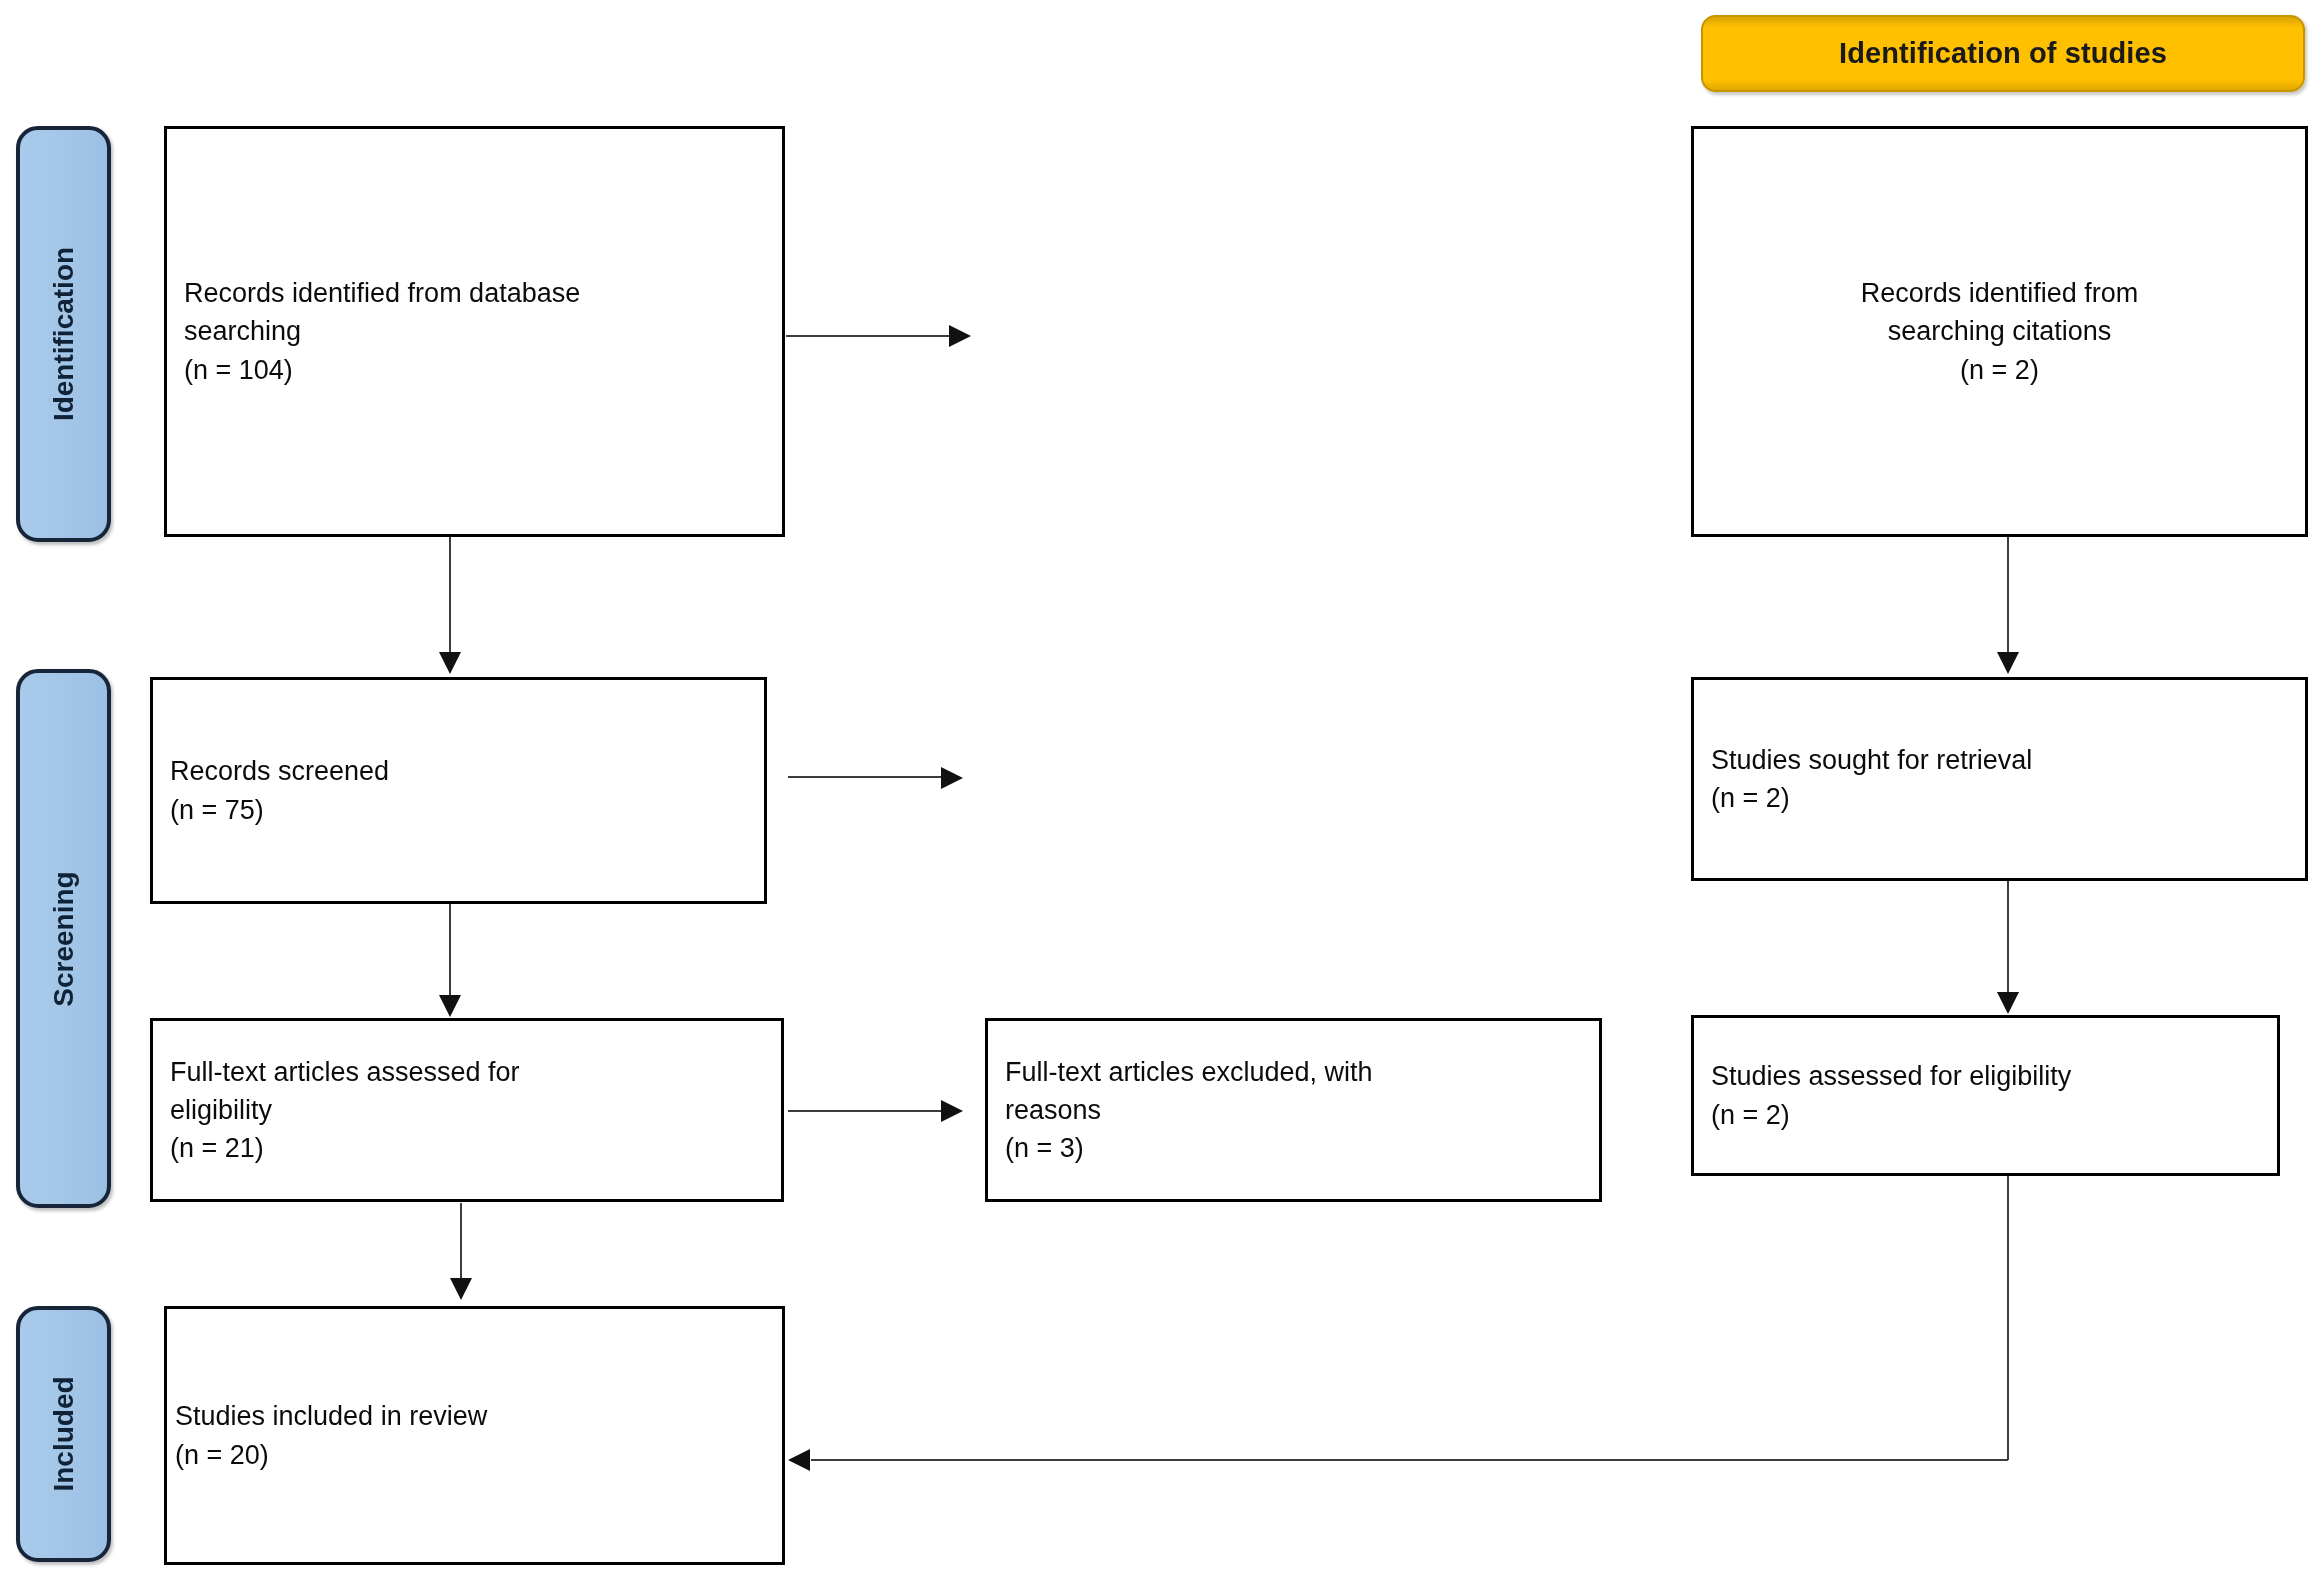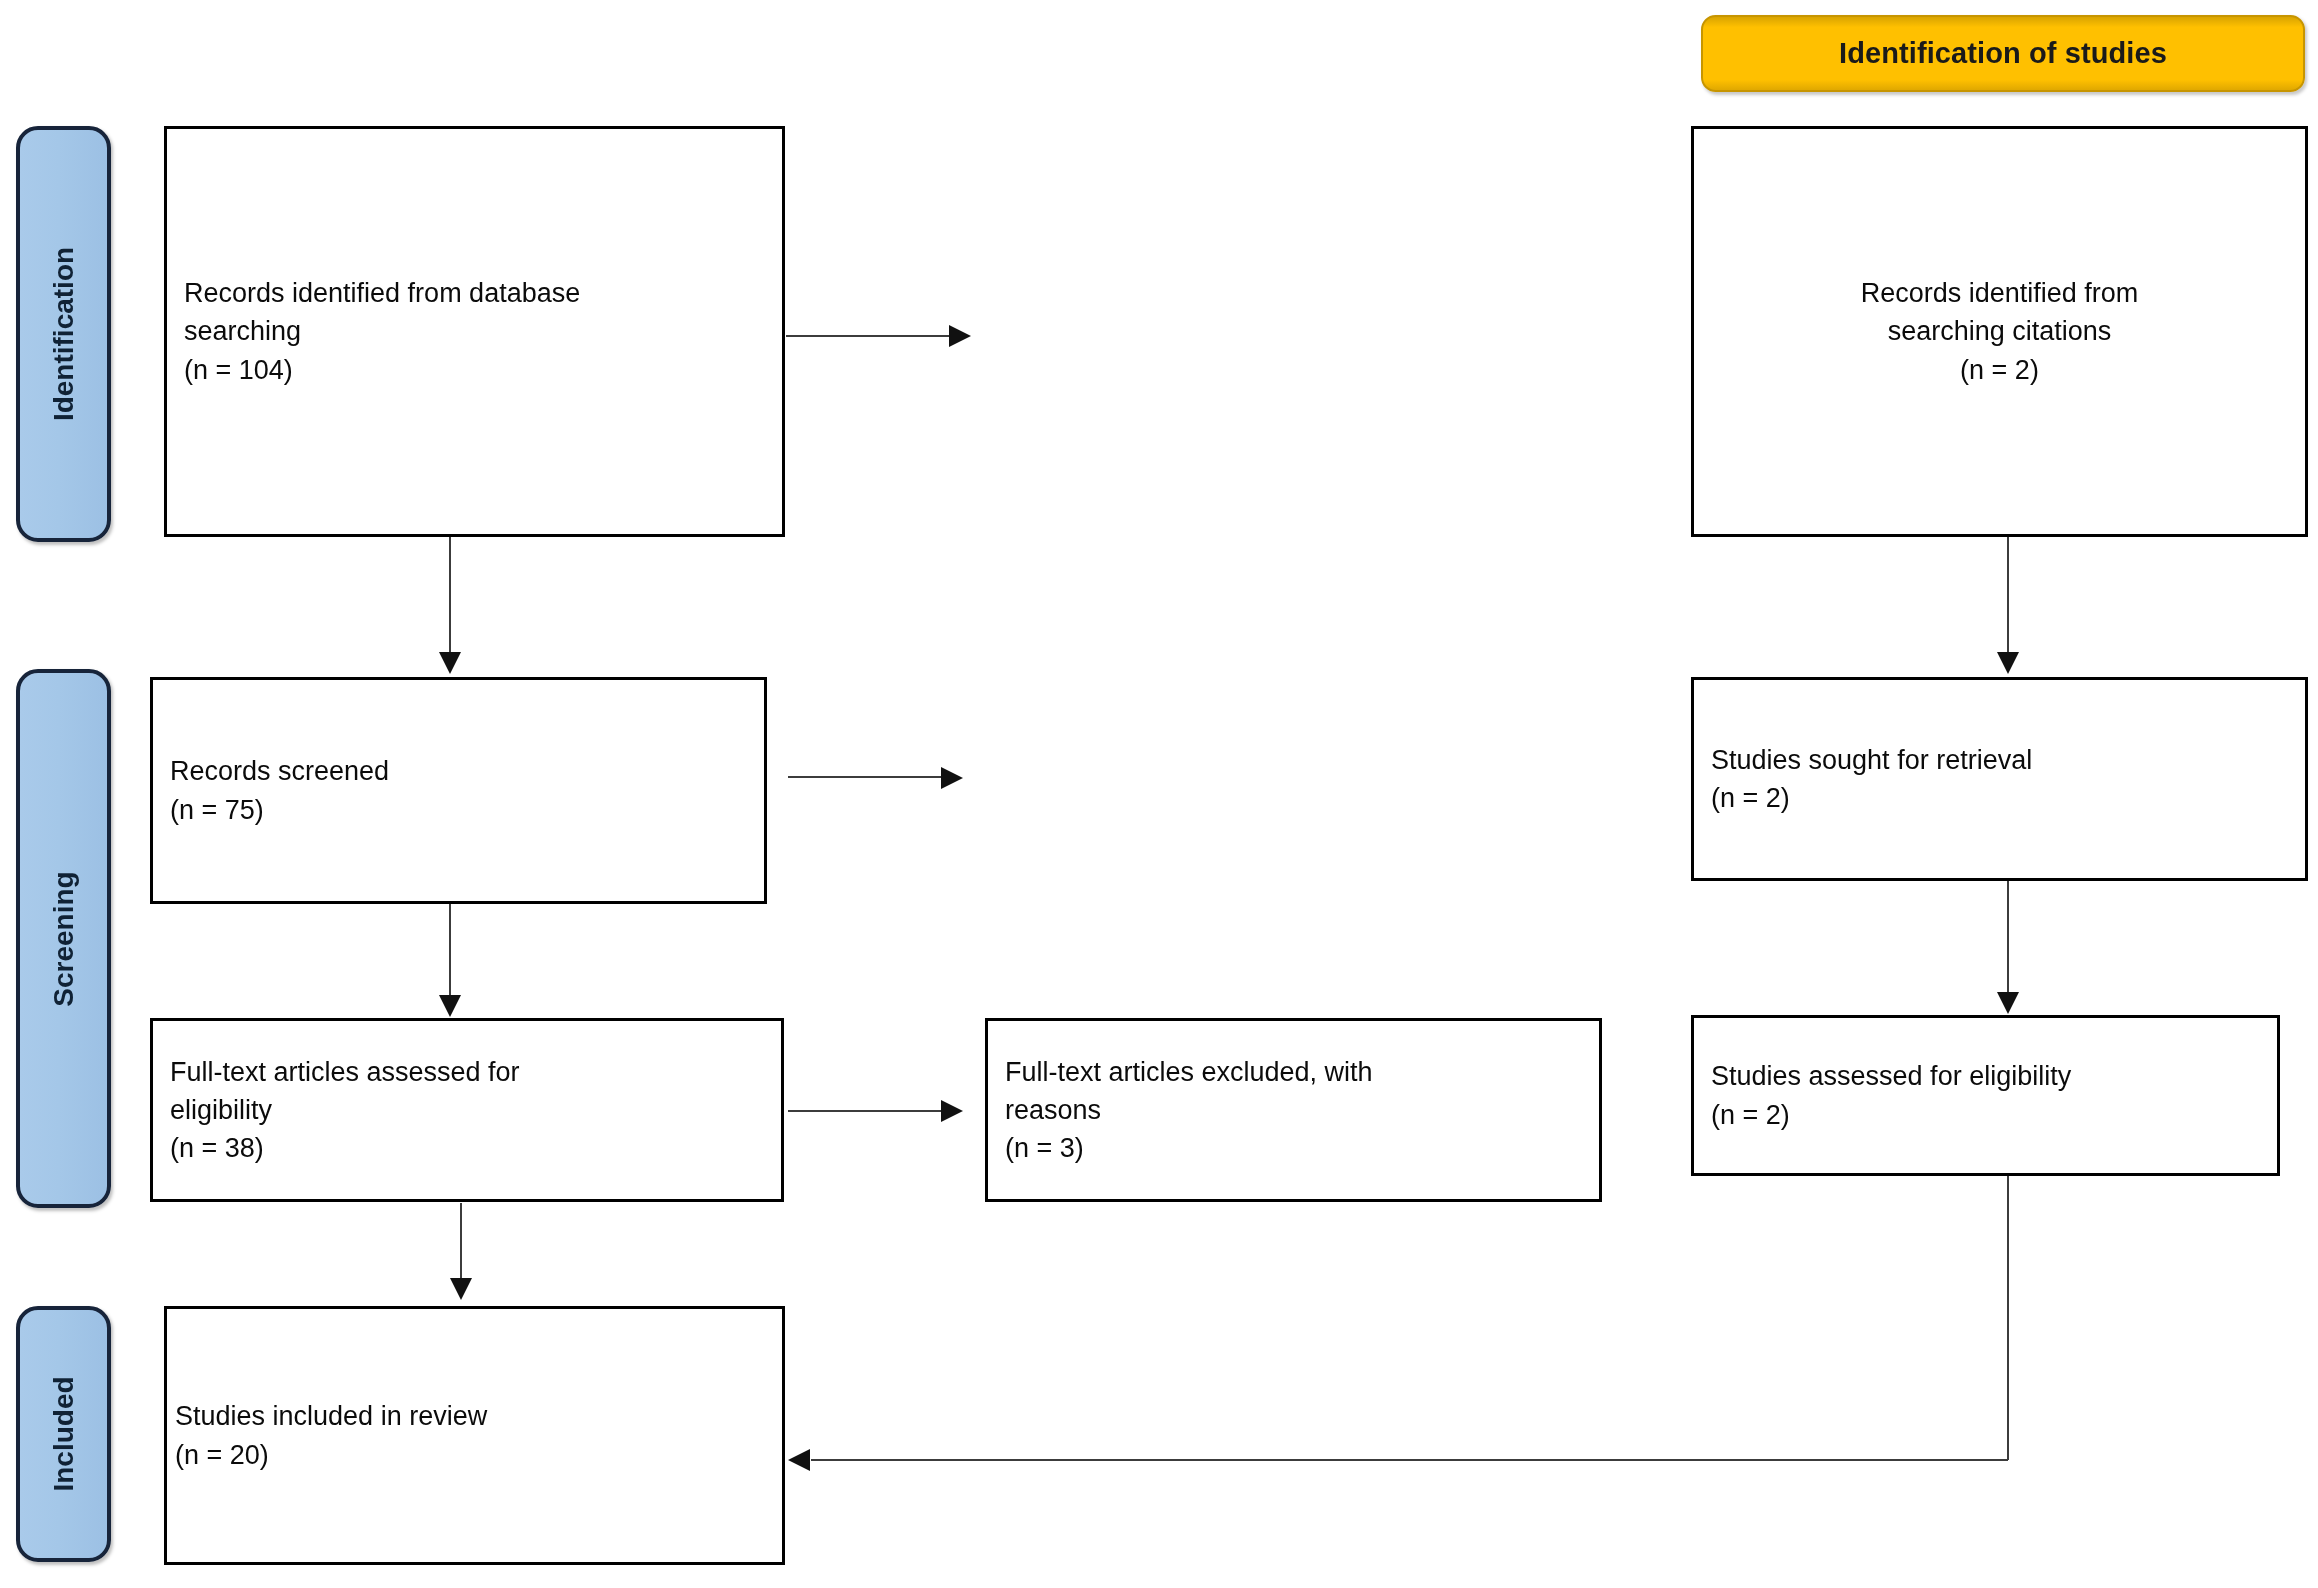--- a/index.html
+++ b/index.html
@@ -168,21 +168,21 @@
 
   <div class="conn-v" style="left:449px; top:904px; height:95px;"></div>
   <div class="arrow-down" style="left:439px; top:995px;"></div>
 
   <div class="conn-v" style="left:2007px; top:881px; height:115px;"></div>
   <div class="arrow-down" style="left:1997px; top:992px;"></div>
 
   <div class="node" style="left:150px; top:1018px; width:634px; height:184px;">
     <div class="node-text">Full-text articles assessed for
 eligibility
-(n = 38)</div>
+(n = 21)</div>
   </div>
 
   <div class="node" style="left:985px; top:1018px; width:617px; height:184px;">
     <div class="node-text">Full-text articles excluded, with
 reasons
 (n = 3)</div>
   </div>
 
   <div class="node" style="left:1691px; top:1015px; width:589px; height:161px;">
     <div class="node-text">Studies assessed for eligibility

